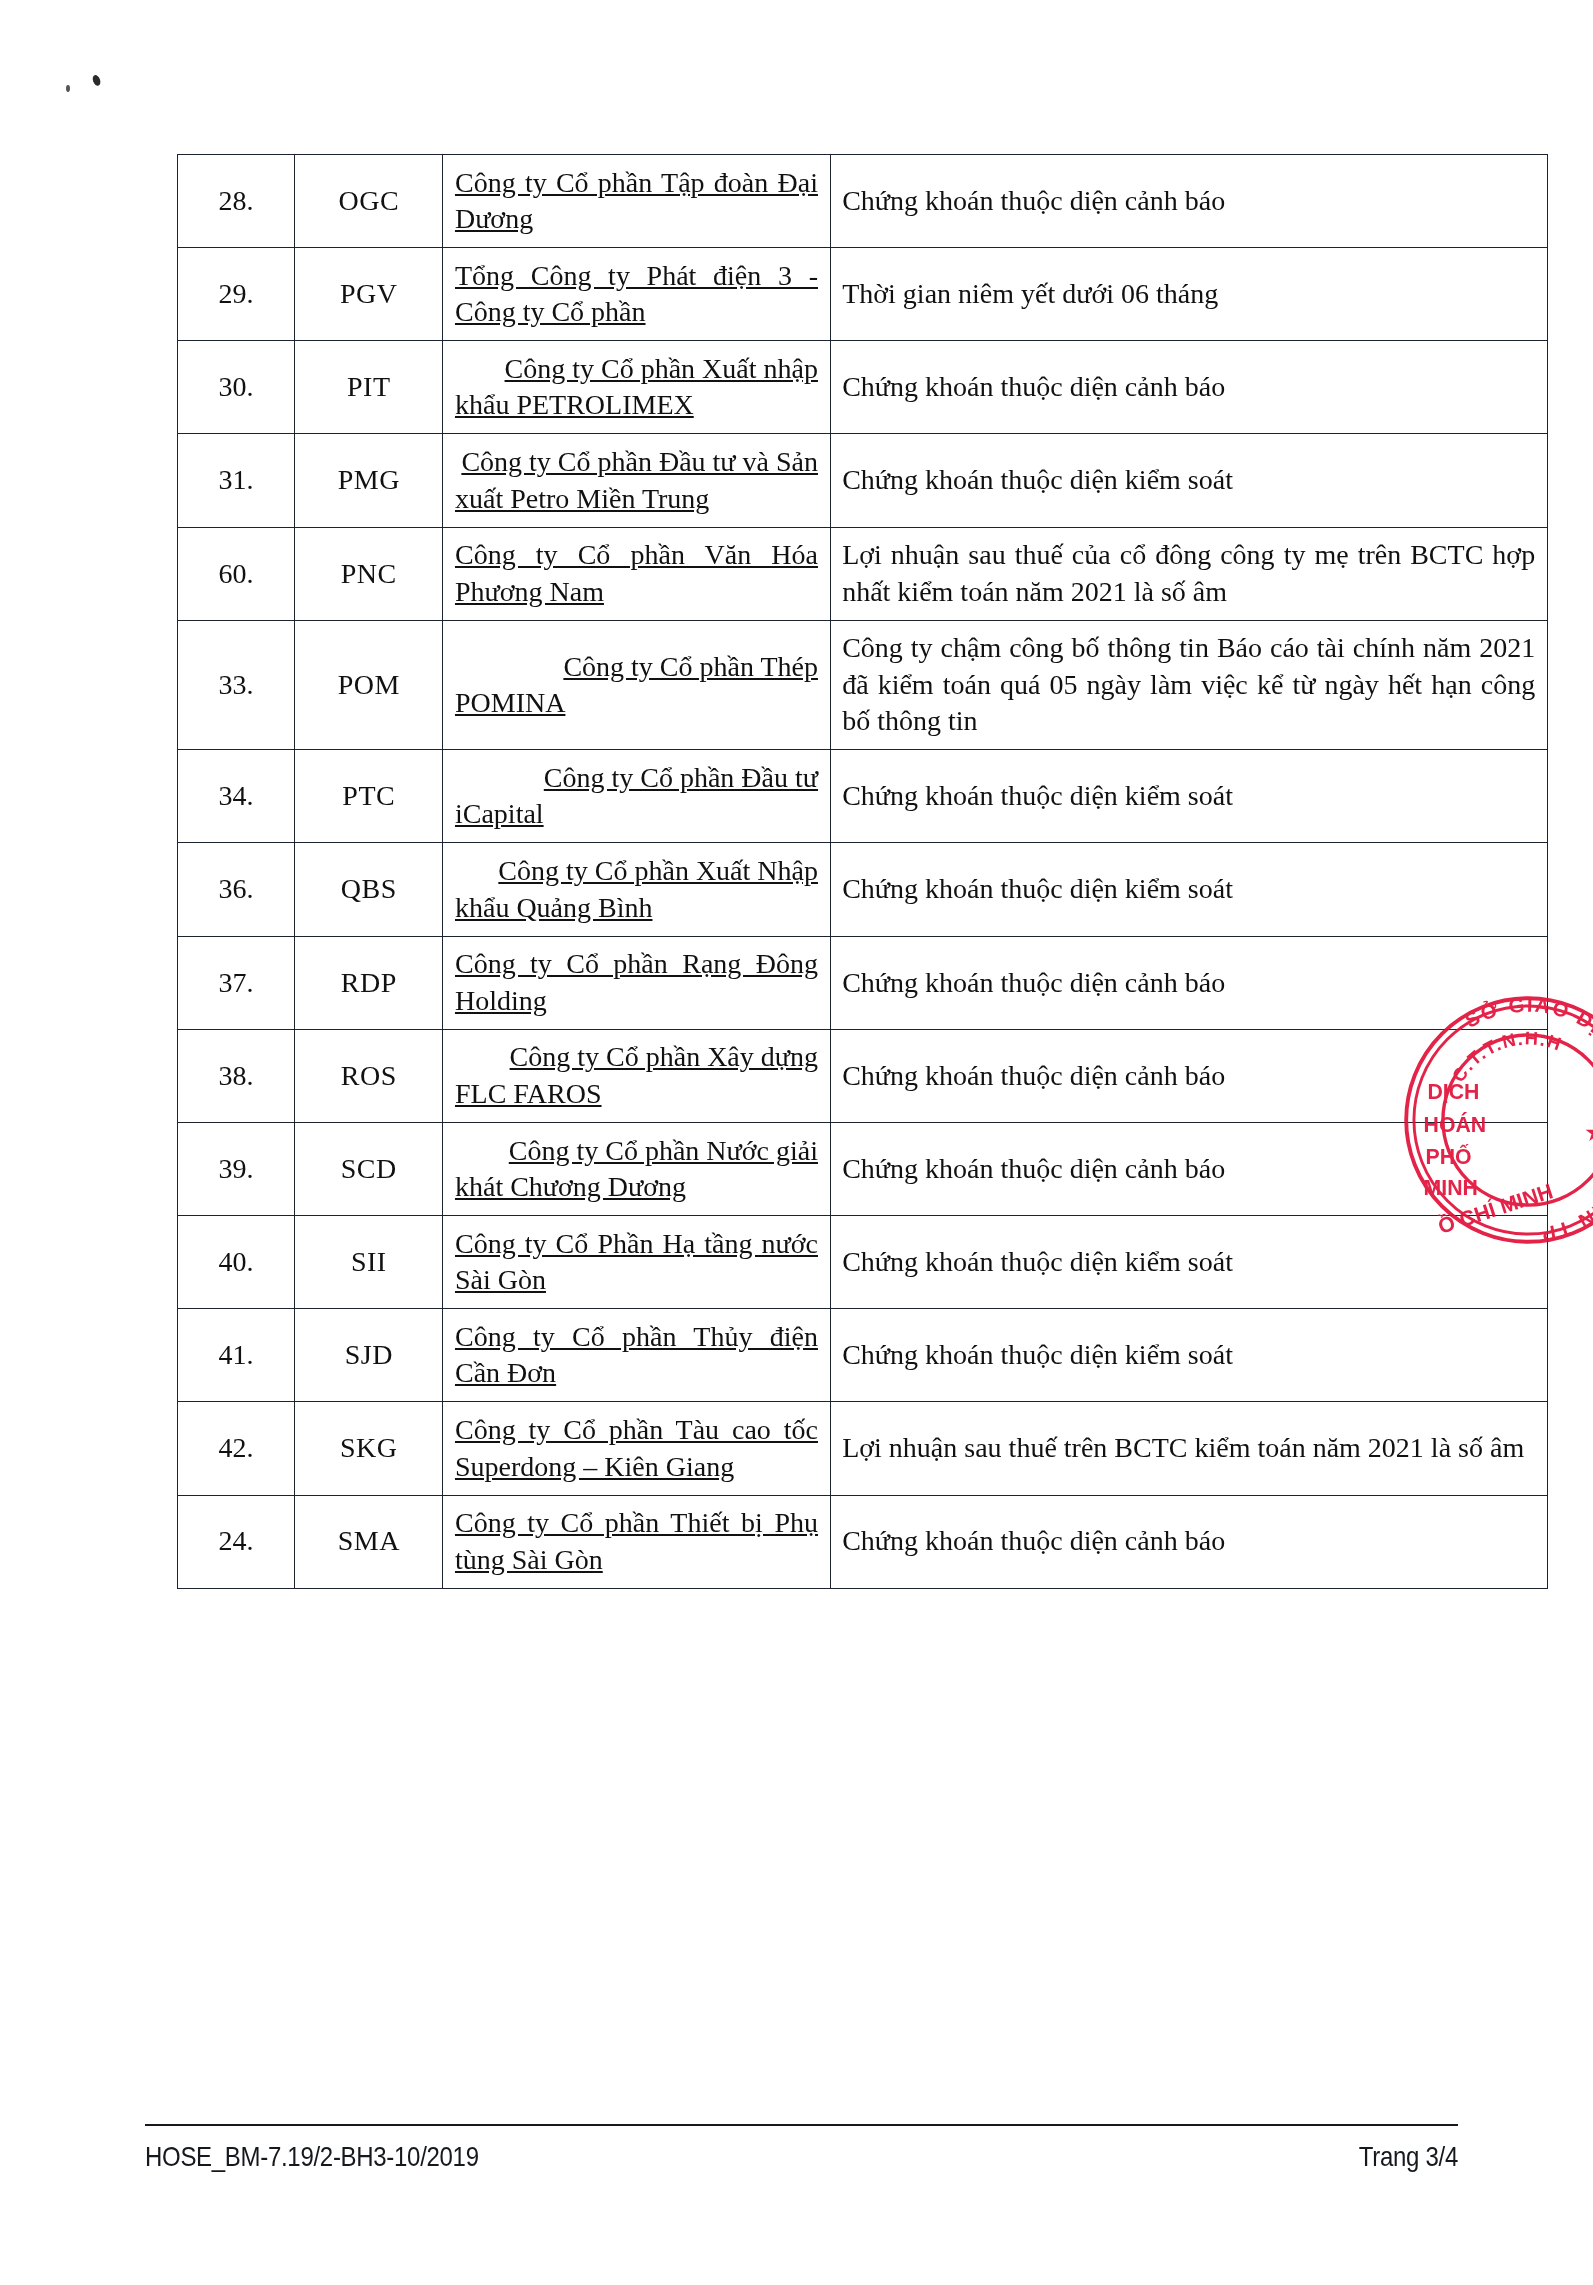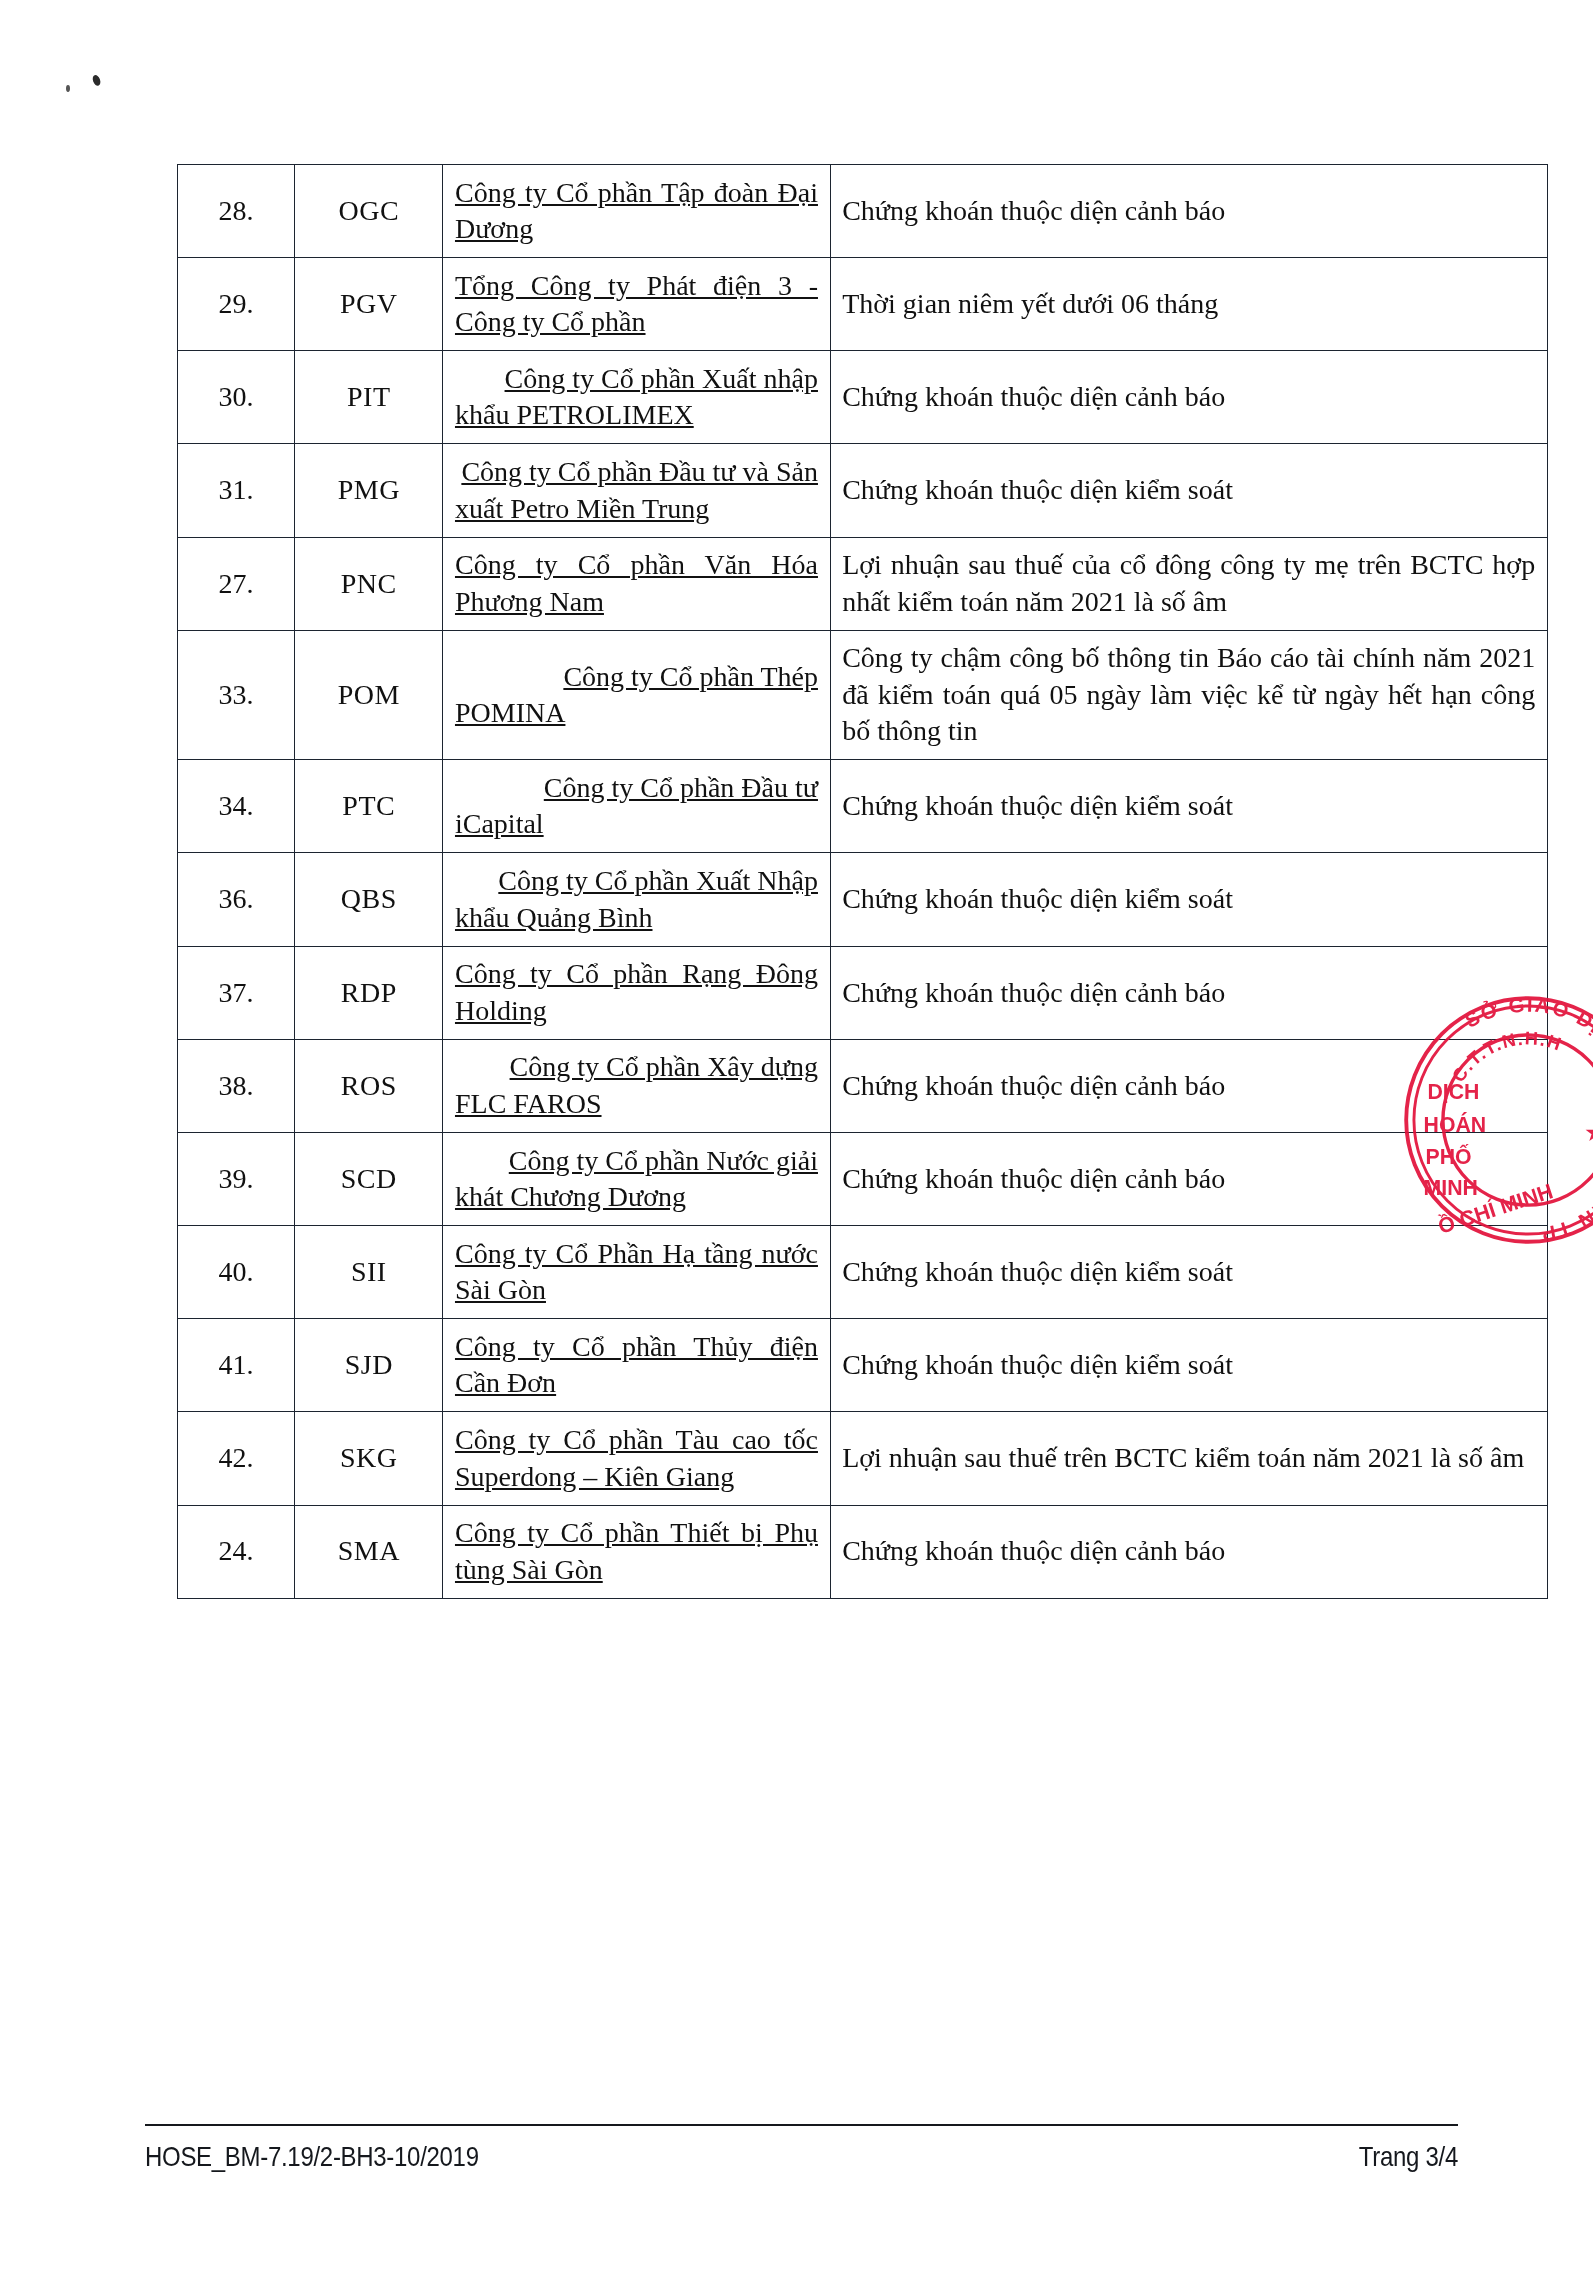--- a/index.html
+++ b/index.html
@@ -26,21 +26,20 @@
   .speck-b { left: 66px; top: 85px; width: 3.9px; height: 6.8px; opacity: .8; }
 
   
   .doc-table {
     position: absolute;
     left: 177px;
     top: 154px;
     width: 1273px;
     border-collapse: collapse;
     table-layout: fixed;
-    margin-top: 10px;
   }
   .doc-table td {
     border: 1.5px solid #1c2430;
     vertical-align: middle;
     padding: 9.7px 11.6px;
     font-size: 28px;
     line-height: 1.30;
   }
   .col-no    { width: 93px;  text-align: center; }
   .col-code  { width: 124px; text-align: center; letter-spacing: 0.5px; }
@@ -119,21 +118,21 @@
     </tr>
 
     <tr>
       <td class="col-no">31.</td>
       <td class="col-code">PMG</td>
       <td class="col-name cell-name oneline">Công ty Cổ phần Đầu tư và Sản xuất Petro Miền Trung</td>
       <td class="col-status cell-status oneline">Chứng khoán thuộc diện kiểm soát</td>
     </tr>
 
     <tr>
-      <td class="col-no">27.</td>
+      <td class="col-no">60.</td>
       <td class="col-code">PNC</td>
       <td class="col-name cell-name">Công ty Cổ phần Văn Hóa Phương Nam</td>
       <td class="col-status cell-status">Lợi nhuận sau thuế của cổ đông công ty mẹ trên BCTC hợp nhất kiểm toán năm 2021 là số âm</td>
     </tr>
 
     <tr>
       <td class="col-no">33.</td>
       <td class="col-code">POM</td>
       <td class="col-name cell-name oneline">Công ty Cổ phần Thép POMINA</td>
       <td class="col-status cell-status">Công ty chậm công bố thông tin Báo cáo tài chính năm 2021 đã kiểm toán quá 05 ngày làm việc kể từ ngày hết hạn công bố thông tin</td>

